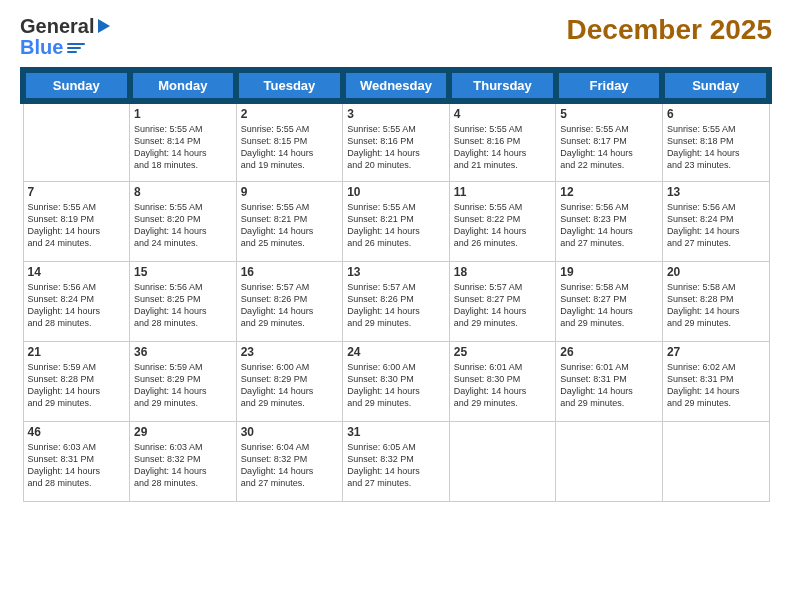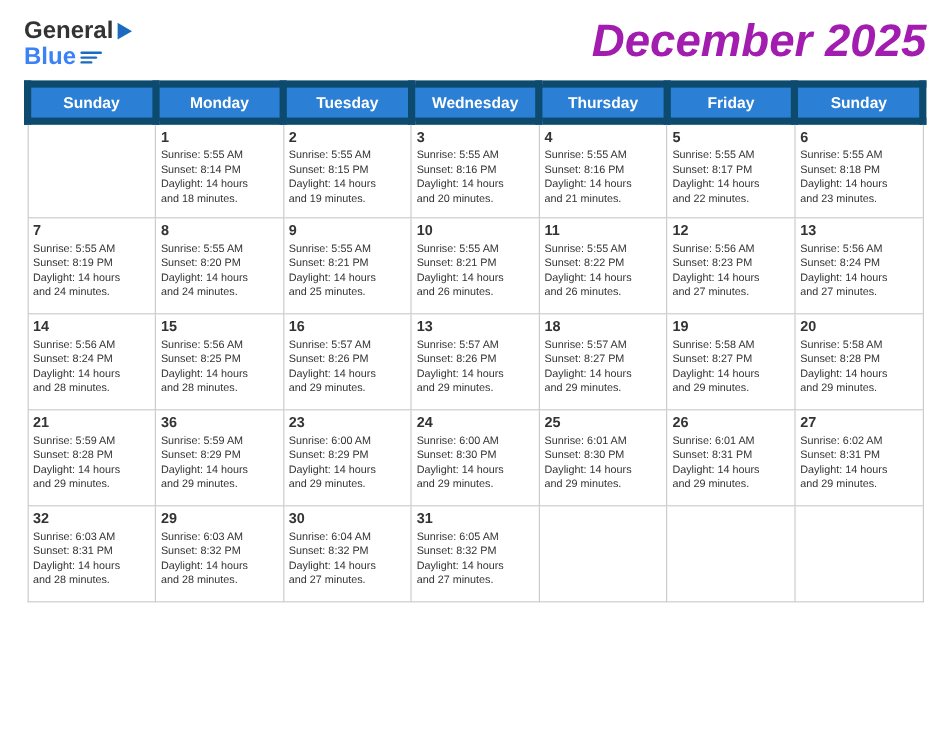--- a/index.html
+++ b/index.html
@@ -25,25 +25,24 @@
     }
     .logo {
       display: flex;
       flex-direction: column;
       align-items: flex-start;
     }
     .title-block {
       text-align: right;
     }
     .month-title {
-      font-size: 38px;
-      font-weight: bold;
-      color: #a21caf;
+      font-size: 28px;
+      font-weight: bold;
+      color: #a16207;
       line-height: 1.1;
-      font-style: italic;
     }
     .subtitle {
       font-size: 15px;
       color: #444;
     }
     .calendar {
       flex: 1;
       border: 1px solid #ccc;
       border-collapse: collapse;
       width: 100%;
@@ -328,21 +327,21 @@
           <td>
             <span class="day-num">27</span>
             <div class="day-info" style="white-space: pre-line;">Sunrise: 6:02 AM
 Sunset: 8:31 PM
 Daylight: 14 hours
 and 29 minutes.</div>
           </td>
         </tr>
         <tr>
           <td>
-            <span class="day-num">32</span>
+            <span class="day-num">46</span>
             <div class="day-info" style="white-space: pre-line;">Sunrise: 6:03 AM
 Sunset: 8:31 PM
 Daylight: 14 hours
 and 28 minutes.</div>
           </td>
           <td>
             <span class="day-num">29</span>
             <div class="day-info" style="white-space: pre-line;">Sunrise: 6:03 AM
 Sunset: 8:32 PM
 Daylight: 14 hours

